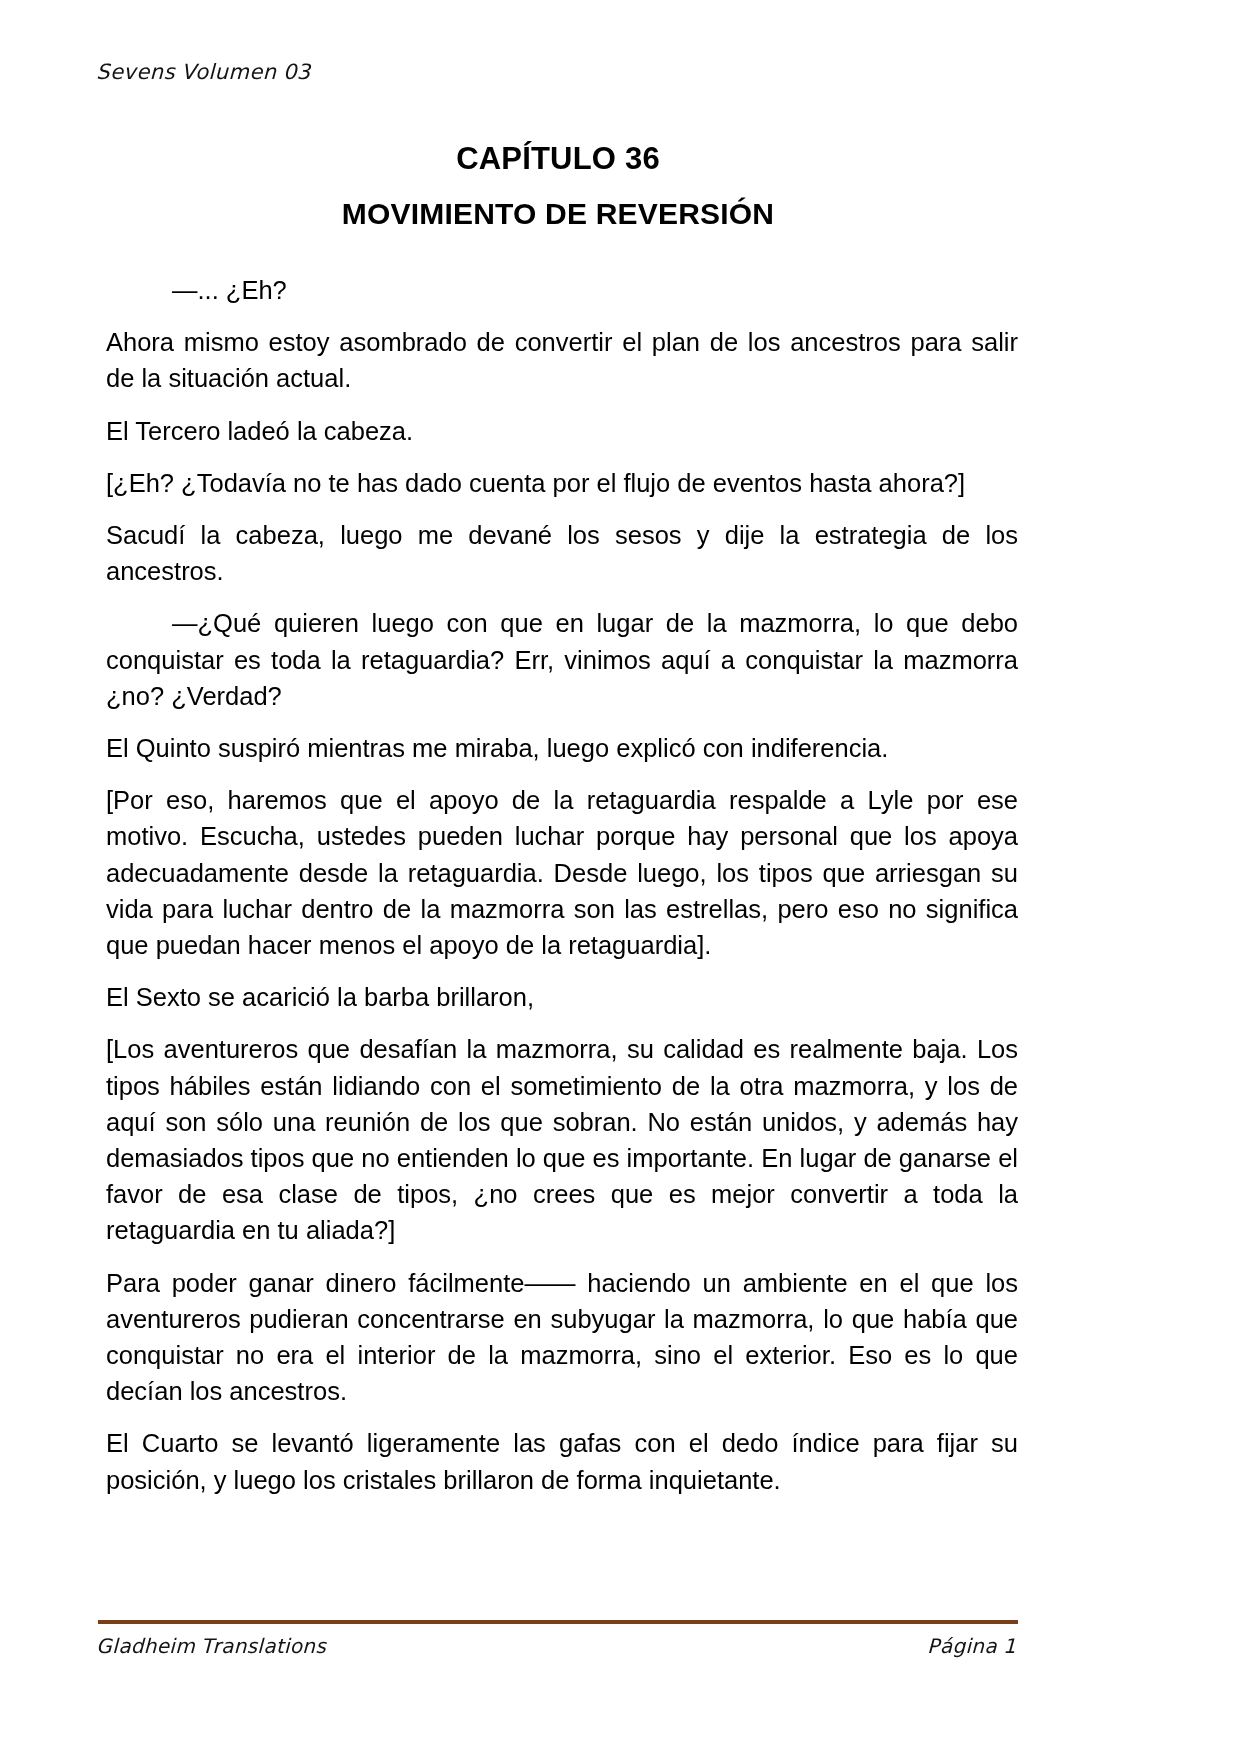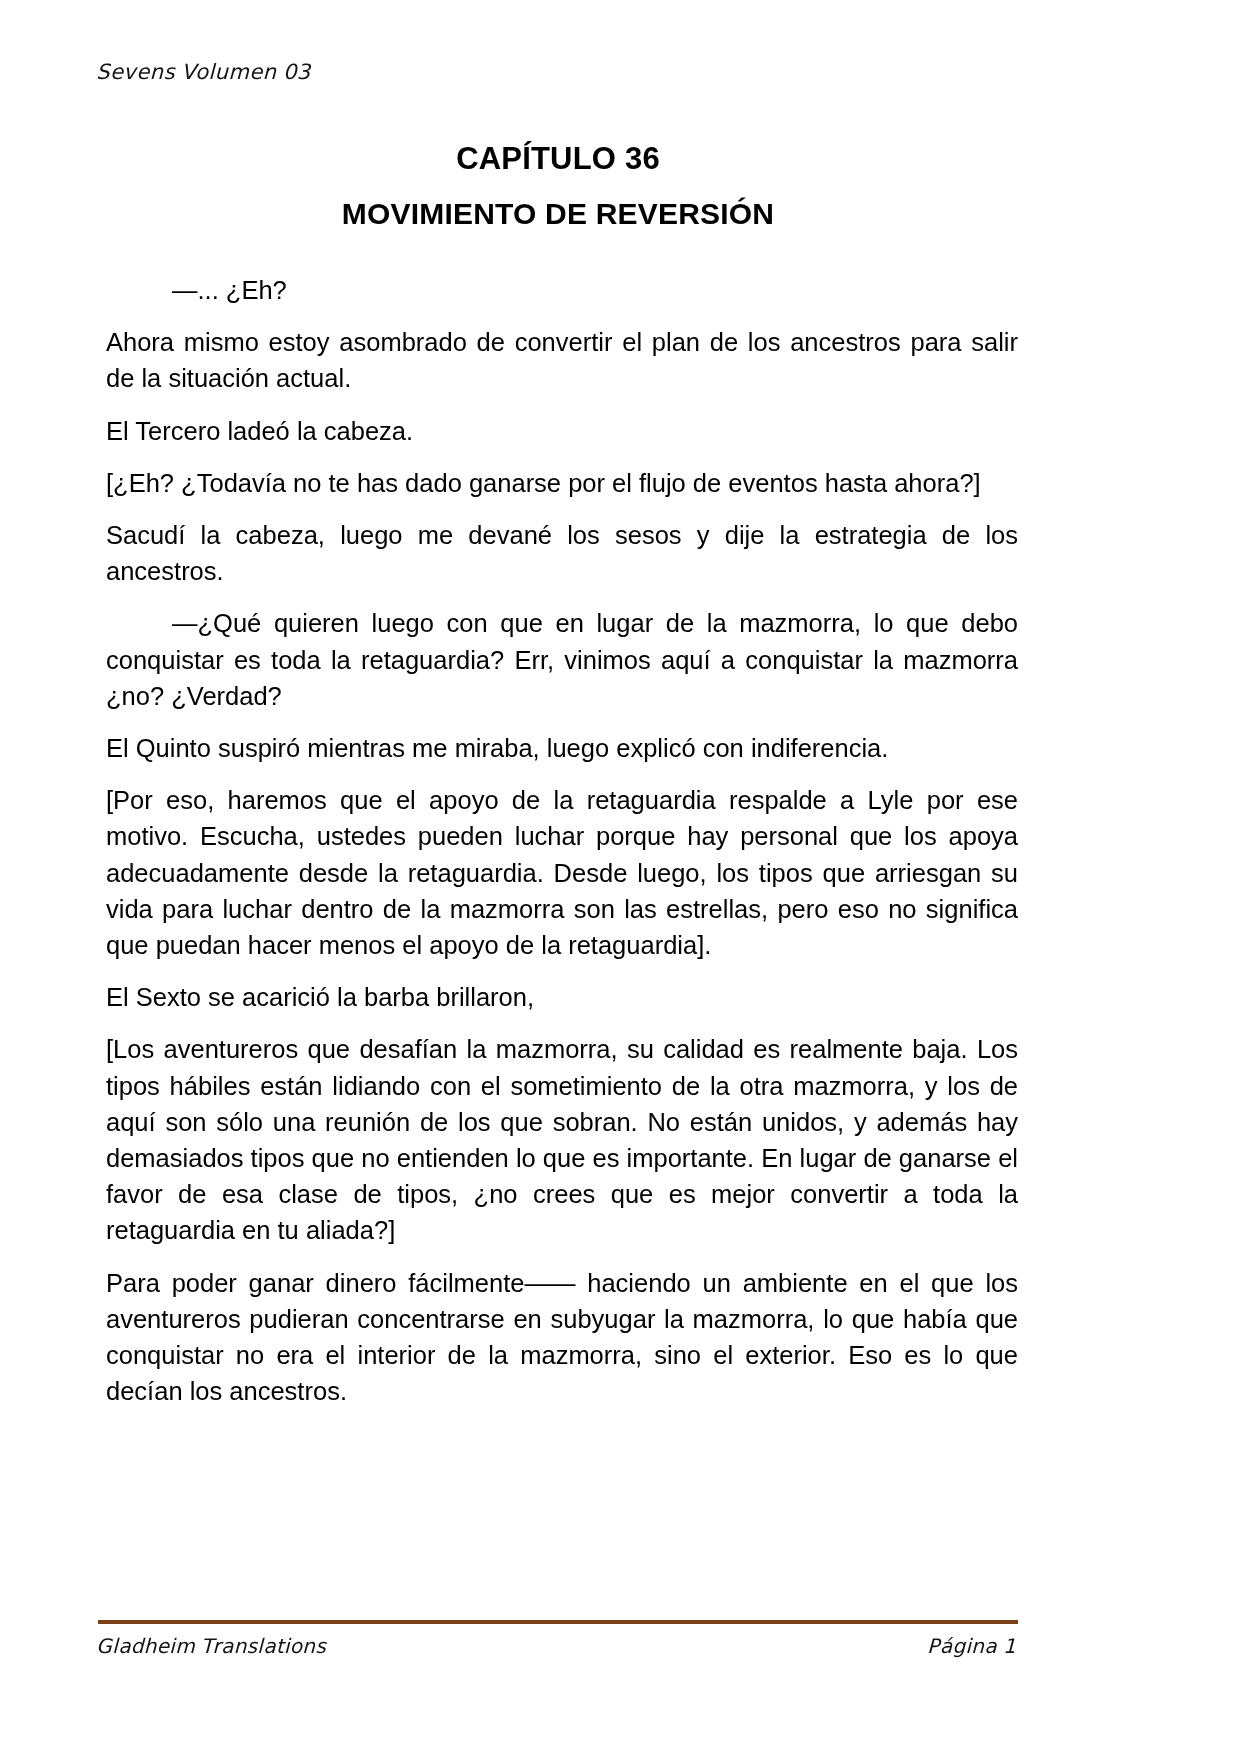--- a/index.html
+++ b/index.html
@@ -135,28 +135,29 @@
 
   <div class="title-block">
     <h1 class="chapter-number">CAPÍTULO 36</h1>
     <h2 class="chapter-title">MOVIMIENTO DE REVERSIÓN</h2>
   </div>
 
   <div class="body-block">
     <p class="para indent">—... ¿Eh?</p>
     <p class="para">Ahora mismo estoy asombrado de convertir el plan de los ancestros para salir de la situación actual.</p>
     <p class="para">El Tercero ladeó la cabeza.</p>
-    <p class="para">[¿Eh? ¿Todavía no te has dado ganarse por el flujo de eventos hasta ahora?]</p>
+    <p class="para">[¿Eh? ¿Todavía no te has dado cuenta por el flujo de eventos hasta ahora?]</p>
     <p class="para">Sacudí la cabeza, luego me devané los sesos y dije la estrategia de los ancestros.</p>
     <p class="para indent">—¿Qué quieren luego con que en lugar de la mazmorra, lo que debo conquistar es toda la retaguardia? Err, vinimos aquí a conquistar la mazmorra ¿no? ¿Verdad?</p>
     <p class="para">El Quinto suspiró mientras me miraba, luego explicó con indiferencia.</p>
     <p class="para">[Por eso, haremos que el apoyo de la retaguardia respalde a Lyle por ese motivo. Escucha, ustedes pueden luchar porque hay personal que los apoya adecuadamente desde la retaguardia. Desde luego, los tipos que arriesgan su vida para luchar dentro de la mazmorra son las estrellas, pero eso no significa que puedan hacer menos el apoyo de la retaguardia].</p>
     <p class="para">El Sexto se acarició la barba brillaron,</p>
     <p class="para">[Los aventureros que desafían la mazmorra, su calidad es realmente baja. Los tipos hábiles están lidiando con el sometimiento de la otra mazmorra, y los de aquí son sólo una reunión de los que sobran. No están unidos, y además hay demasiados tipos que no entienden lo que es importante. En lugar de ganarse el favor de esa clase de tipos, ¿no crees que es mejor convertir a toda la retaguardia en tu aliada?]</p>
     <p class="para">Para poder ganar dinero fácilmente—— haciendo un ambiente en el que los aventureros pudieran concentrarse en subyugar la mazmorra, lo que había que conquistar no era el interior de la mazmorra, sino el exterior. Eso es lo que decían los ancestros.</p>
+    <p class="para">El Cuarto se levantó ligeramente las gafas con el dedo índice para fijar su posición, y luego los cristales brillaron de forma inquietante.</p>
   </div>
 
   <div class="page-footer">
     <hr class="footer-rule" style="background: rgb(123, 63, 24);">
     <div class="footer-row">
       <div class="footer-left">Gladheim Translations</div>
       <div class="footer-right">Página 1</div>
     </div>
   </div>
 

